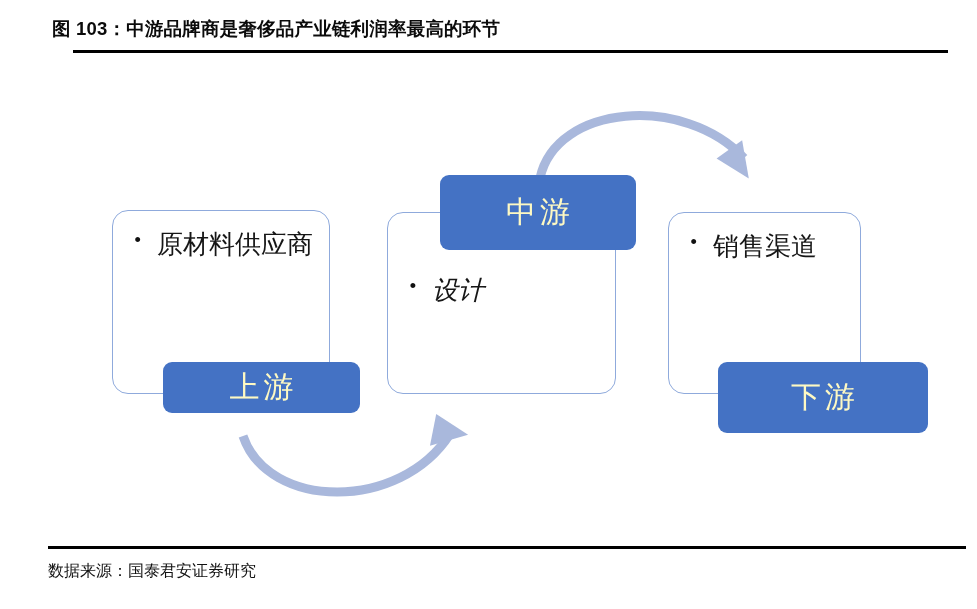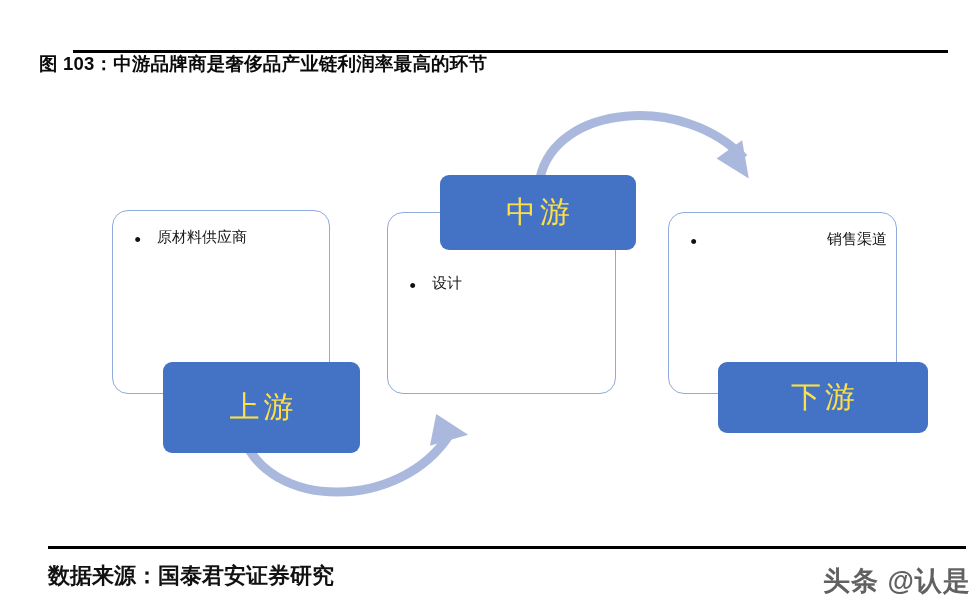--- a/index.html
+++ b/index.html
@@ -19,28 +19,27 @@
     position: absolute;
     left: 0; top: 0;
     width: 977px;
     height: 609px;
     background: #ffffff;
   }
 
   
   .fig-title {
     position: absolute;
-    left: 39px;
+    left: 52px;
     top: 16px;
     font-size: 18.5px;
     font-weight: bold;
     color: #0b0b0b;
     letter-spacing: 0.2px;
     white-space: nowrap;
-    margin-top: 35px;
   }
   .rule-top {
     position: absolute;
     left: 73px;
     top: 50px;
     width: 875px;
     height: 3px;
     background: #000000;
   }
   .rule-bottom {
@@ -48,22 +47,22 @@
     left: 48px;
     top: 546px;
     width: 918px;
     height: 3px;
     background: #000000;
   }
   .source-note {
     position: absolute;
     left: 48px;
     top: 561px;
-    font-size: 22px;
-    font-weight: bold;
+    font-size: 16px;
+    font-weight: normal;
     color: #111111;
     white-space: nowrap;
   }
 
   
   .watermark {
     position: absolute;
     left: 823px;
     top: 563px;
     font-size: 27px;
@@ -93,34 +92,34 @@
   
   .panel {
     position: absolute;
     box-sizing: border-box;
     background: #ffffff;
     border: 1.6px solid #8FAADC;
     border-radius: 16px;
   }
   .panel-upstream   { left: 112px; top: 150px; width: 218px; height: 184px; }
   .panel-midstream  { left: 387px; top: 152px; width: 229px; height: 182px; }
-  .panel-downstream { left: 668px; top: 152px; width: 229px; height: 182px; text-align: right; }
+  .panel-downstream { left: 668px; top: 152px; width: 193px; height: 182px; }
 
   .panel-list {
     position: absolute;
     margin: 0;
     padding: 0;
     list-style: none;
     font-family: "Liberation Serif", "DejaVu Serif", serif;
     color: #161616;
-    font-size: 15px;
+    font-size: 26px;
     line-height: 1.35;
   }
   .panel-upstream .panel-list   { left: 18px; top: 16px; width: 188px; }
-  .panel-midstream .panel-list  { left: 18px; top: 60px; width: 196px; }
+  .panel-midstream .panel-list  { left: 18px; top: 60px; width: 196px; font-style: italic; }
   .panel-downstream .panel-list { left: 18px; top: 16px; width: 200px; }
 
   .panel-list li {
     position: relative;
     padding-left: 26px;
     margin: 0 0 6px 0;
   }
   .panel-list li::before {
     content: "\2022";
     position: absolute;
@@ -129,30 +128,30 @@
     font-size: 21px;
     color: #111111;
   }
 
   
   .chip {
     position: absolute;
     box-sizing: border-box;
     background: #4472C4;
     border-radius: 9px;
-    color: #fde047;
+    color: #fef9c3;
     font-family: "Liberation Serif", "DejaVu Serif", serif;
     font-size: 30px;
     display: flex;
     align-items: center;
     justify-content: center;
     letter-spacing: 4px;
     text-indent: 4px;
   }
-  .chip-upstream   { left: 163px; top: 302px; width: 197px; height: 91px; text-align: center; }
+  .chip-upstream   { left: 163px; top: 302px; width: 197px; height: 51px; text-align: center; }
   .chip-midstream  { left: 440px; top: 115px; width: 196px; height: 75px; }
   .chip-downstream { left: 718px; top: 302px; width: 210px; height: 71px; }
 </style>
 </head>
 <body>
 
 <div id="canvas">
 
   <div class="fig-title">图 103：中游品牌商是奢侈品产业链利润率最高的环节</div>
 
@@ -193,15 +192,14 @@
       </ul>
     </div>
     <div class="chip chip-downstream">下游</div>
 
   </div>
 
   <div class="rule-bottom"></div>
 
   <div class="source-note">数据来源：国泰君安证券研究</div>
 
-  <div class="watermark">头条 @认是</div>
 
 </div>
 
 </body></html>

